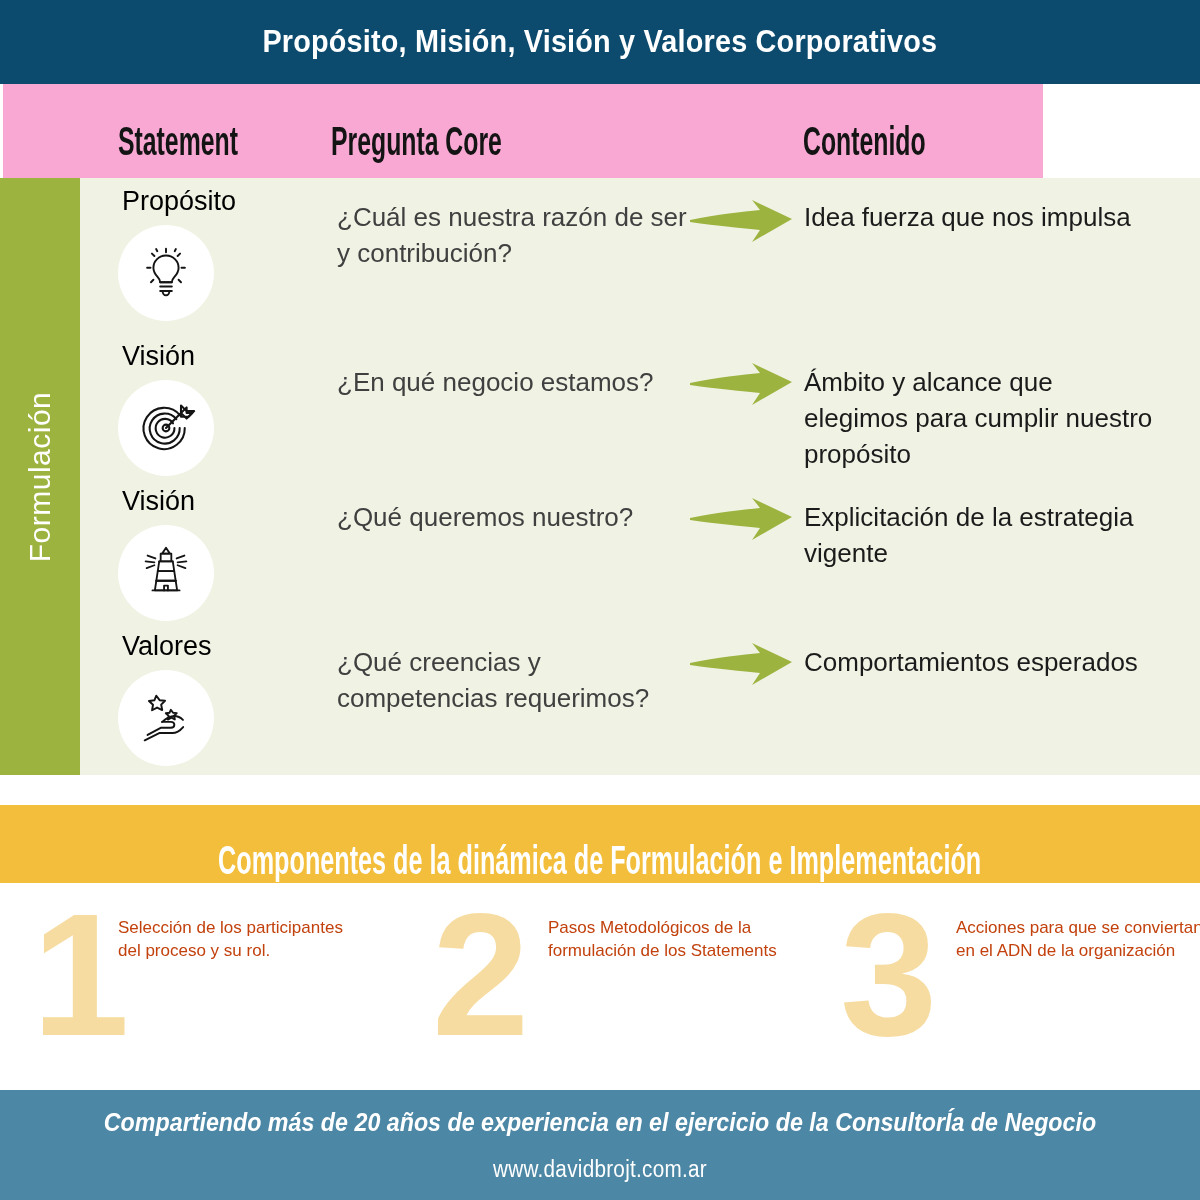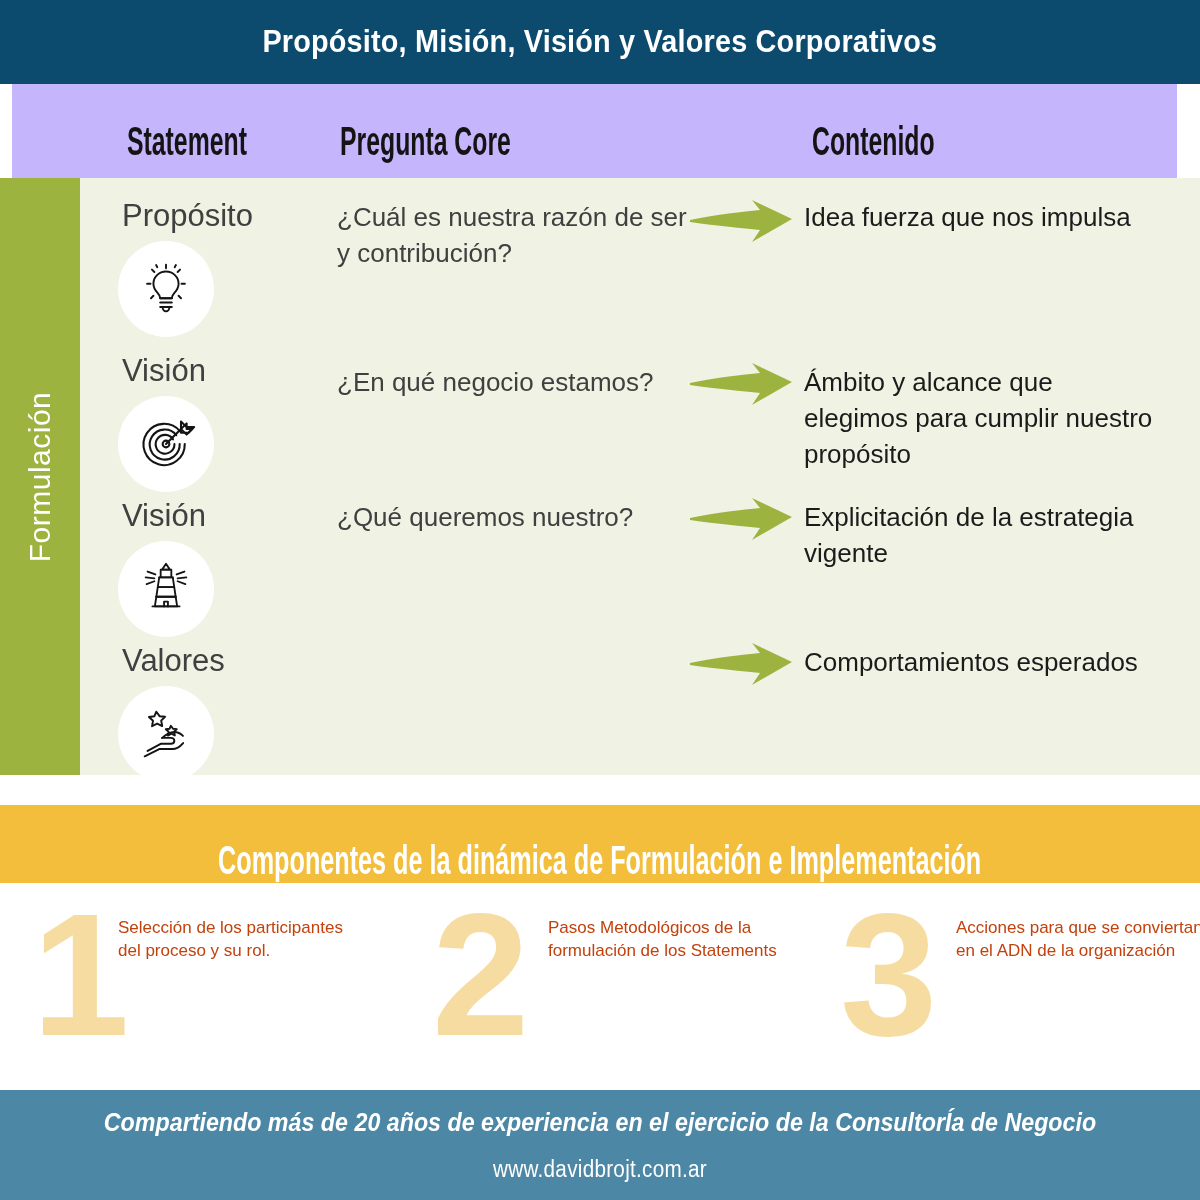--- a/index.html
+++ b/index.html
@@ -20,22 +20,22 @@
     color:#ffffff;
     font-family:"Liberation Sans", sans-serif;
     font-weight:bold;
     font-size:31px;
     letter-spacing:.2px;
     transform:scaleX(.93);
   }
 
   
   #col-headers{
-    position:absolute; left:12px; top:84px; width:1165px; height:94px;
-    background:#c4b5fd;
+    position:absolute; left:3px; top:84px; width:1040px; height:94px;
+    background:#f9a8d4;
   }
   #col-headers .ch{
     position:absolute; bottom:14px;
     font-family:"Liberation Sans", sans-serif;
     font-weight:bold;
     font-size:40px;
     color:#141414;
     transform:scaleX(.62);
     transform-origin:left bottom;
     white-space:nowrap;
@@ -66,23 +66,23 @@
   .row{ position:absolute; left:80px; width:1120px; }
   #row-0{ top:0px;   height:155px; }
   #row-1{ top:155px; height:145px; }
   #row-2{ top:300px; height:145px; }
   #row-3{ top:445px; height:152px; }
 
   
   .stmt{ position:absolute; left:38px; top:0; width:230px; }
   .stmt .nm{
     font-family:"Liberation Sans", sans-serif;
-    font-size:31px; color:#404040;
+    font-size:27px; color:#000000;
     line-height:1;
-    padding-top:22px;
+    padding-top:10px;
     padding-left:4px;
   }
   .stmt .circ{
     margin-top:10px; margin-left:0px;
     width:96px; height:96px; border-radius:50%;
     background:#ffffff;
     display:flex; align-items:center; justify-content:center;
   }
   .stmt .circ svg{ display:block; }
 
@@ -276,20 +276,21 @@
       <div class="circ">
         <svg width="62" height="62" viewBox="0 0 64 64" fill="none" stroke="#141414" stroke-width="2" stroke-linecap="round" stroke-linejoin="round">
           <path d="M22 9l3.4 4.6 5.6.6-4 4 1.1 5.6-5.3-2.6-5.2 2.8 1-5.7-4.2-3.9 5.7-.8z"></path>
           <path d="M37 23.5l2.3 3.1 3.8.4-2.7 2.7.7 3.8-3.6-1.8-3.5 1.9.7-3.9-2.9-2.6 3.9-.6z"></path>
           <path d="M13 49.5l14-7.5h10c2.2 0 3.6-1.3 3.6-3s-1.5-3-3.6-3H28"></path>
           <path d="M28 36c4-3.5 8.6-6 12.5-6 3.8 0 6.5 1.5 9 4"></path>
           <path d="M10 55l15-7.5h13.5c4.5 0 8-2.5 11.2-6.2"></path>
         </svg>
       </div>
     </div>
+    <div class="q">¿Qué creencias y competencias requerimos?</div>
     <div class="arrow">
       <svg width="106" height="46" viewBox="0 0 106 46">
         <path d="M2 22 C30 16, 54 14, 72 12 L64 2 L104 21 L64 44 L72 32 C54 30, 30 28, 2 24 Z" fill="#9CB43F"></path>
       </svg>
     </div>
     <div class="cont">Comportamientos esperados</div>
   </div>
 
 </div>
 

